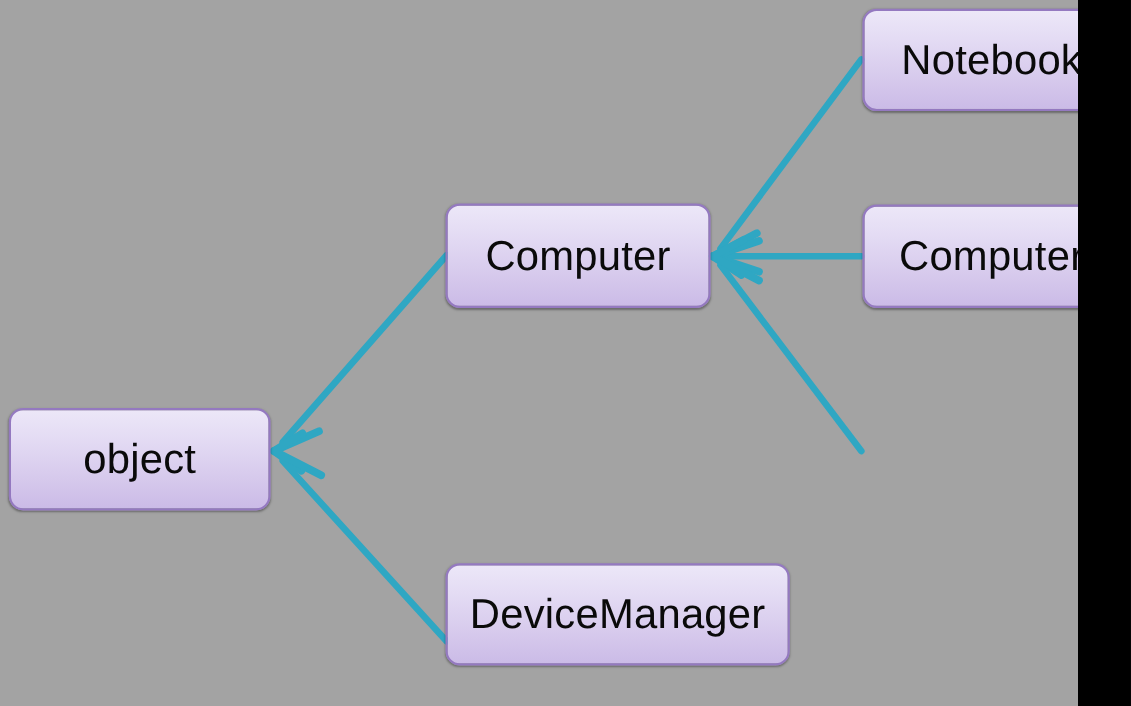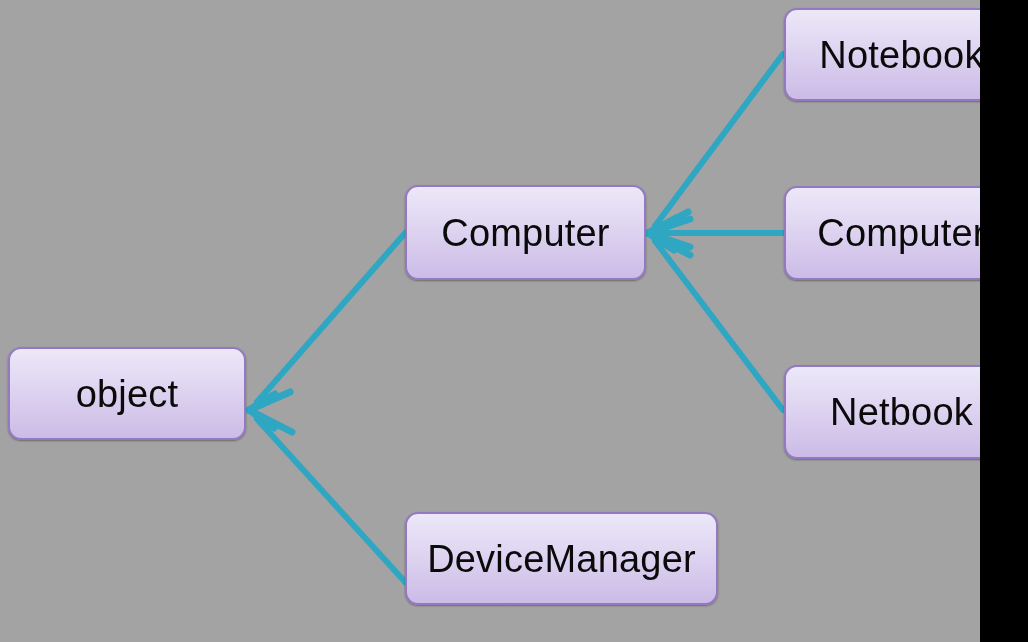--- a/index.html
+++ b/index.html
@@ -44,21 +44,21 @@
     font-weight: 300;
     line-height: 1;
     letter-spacing: 0.2px;
     white-space: nowrap;
     user-select: none;
   }
   .n-notebook      { left: 784px;  top: 8px;   width: 235px; height: 93px; }
   .n-computer      { left: 405px;  top: 185px; width: 241px; height: 95px; }
   .n-desktop       { left: 784px;  top: 186px; width: 235px; height: 94px; }
   .n-netbook       { left: 784px;  top: 365px; width: 235px; height: 94px; }
-  .n-object        { left: 8px;    top: 347px; width: 238px; height: 93px; }
+  .n-object        { left: 8px;    top: 371px; width: 238px; height: 93px; }
   .n-devicemanager { left: 405px;  top: 512px; width: 313px; height: 93px; }
 </style>
 </head>
 <body>
 
 <div id="canvas">
 
   <svg id="edges" viewBox="0 0 1028 642" xmlns="http://www.w3.org/2000/svg">
 
     <g>
@@ -93,23 +93,20 @@
   </div>
 
   <div class="node n-computer">
     <span class="node-label">Computer</span>
   </div>
 
   <div class="node n-desktop">
     <span class="node-label">Computer</span>
   </div>
 
-  <div class="node n-netbook">
-    <span class="node-label">Netbook</span>
-  </div>
 
   <div class="node n-object">
     <span class="node-label">object</span>
   </div>
 
   <div class="node n-devicemanager">
     <span class="node-label">DeviceManager</span>
   </div>
 
 </div>

